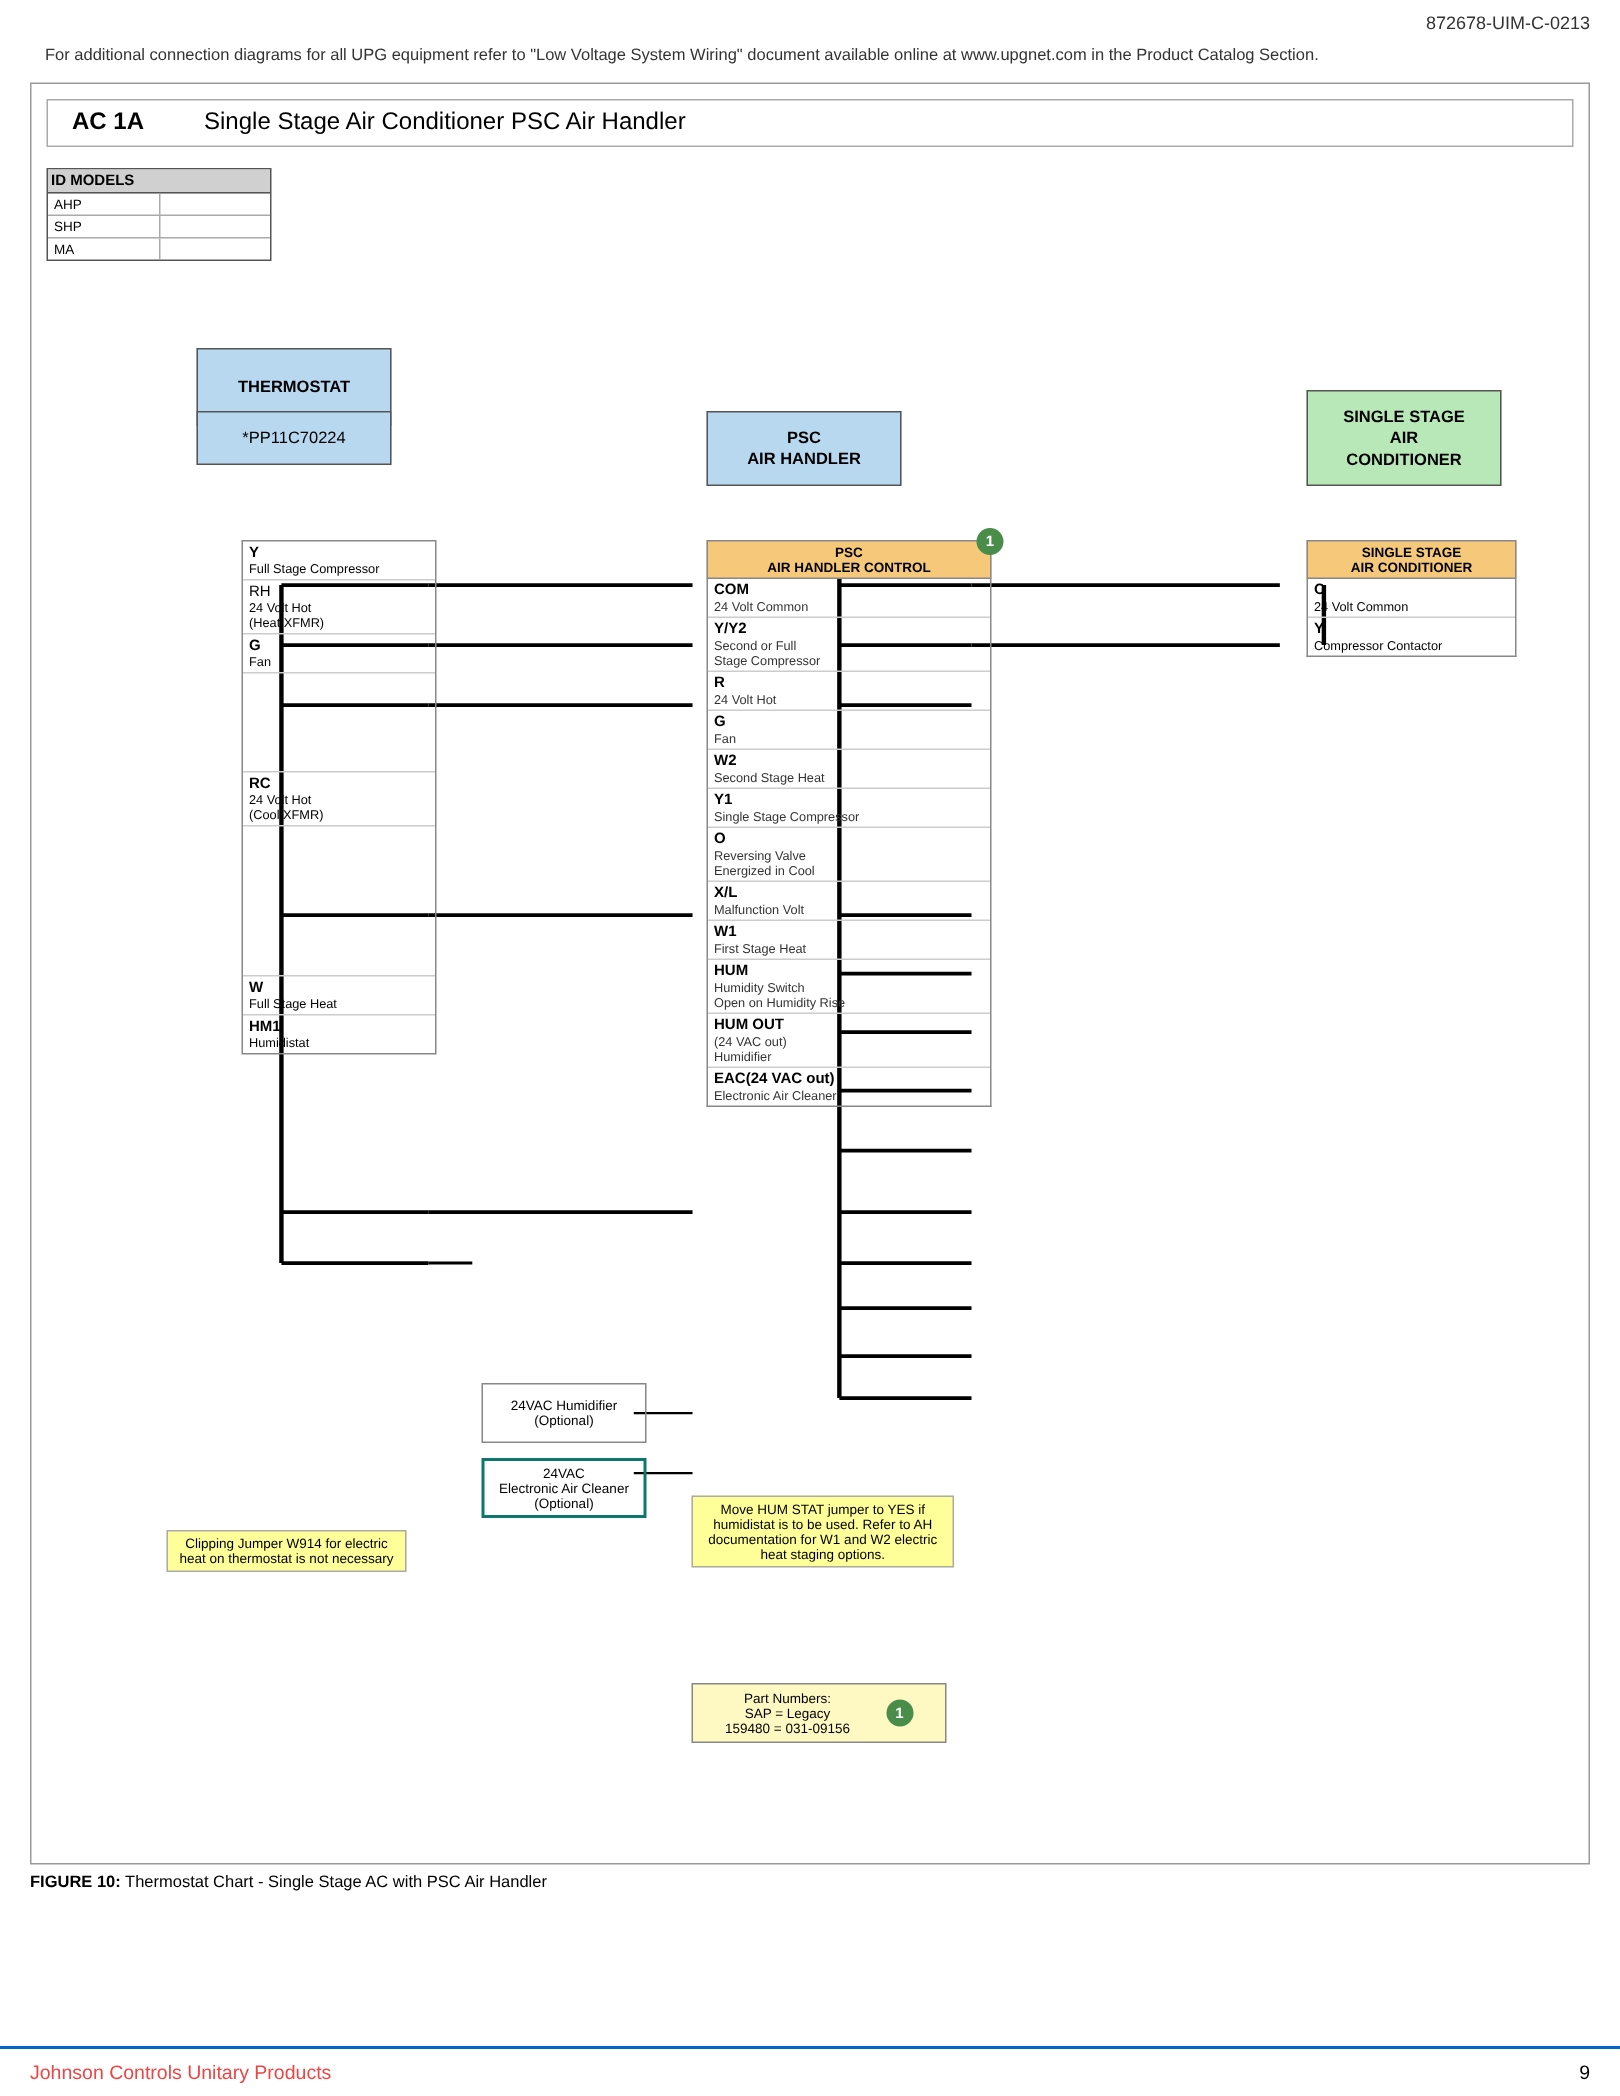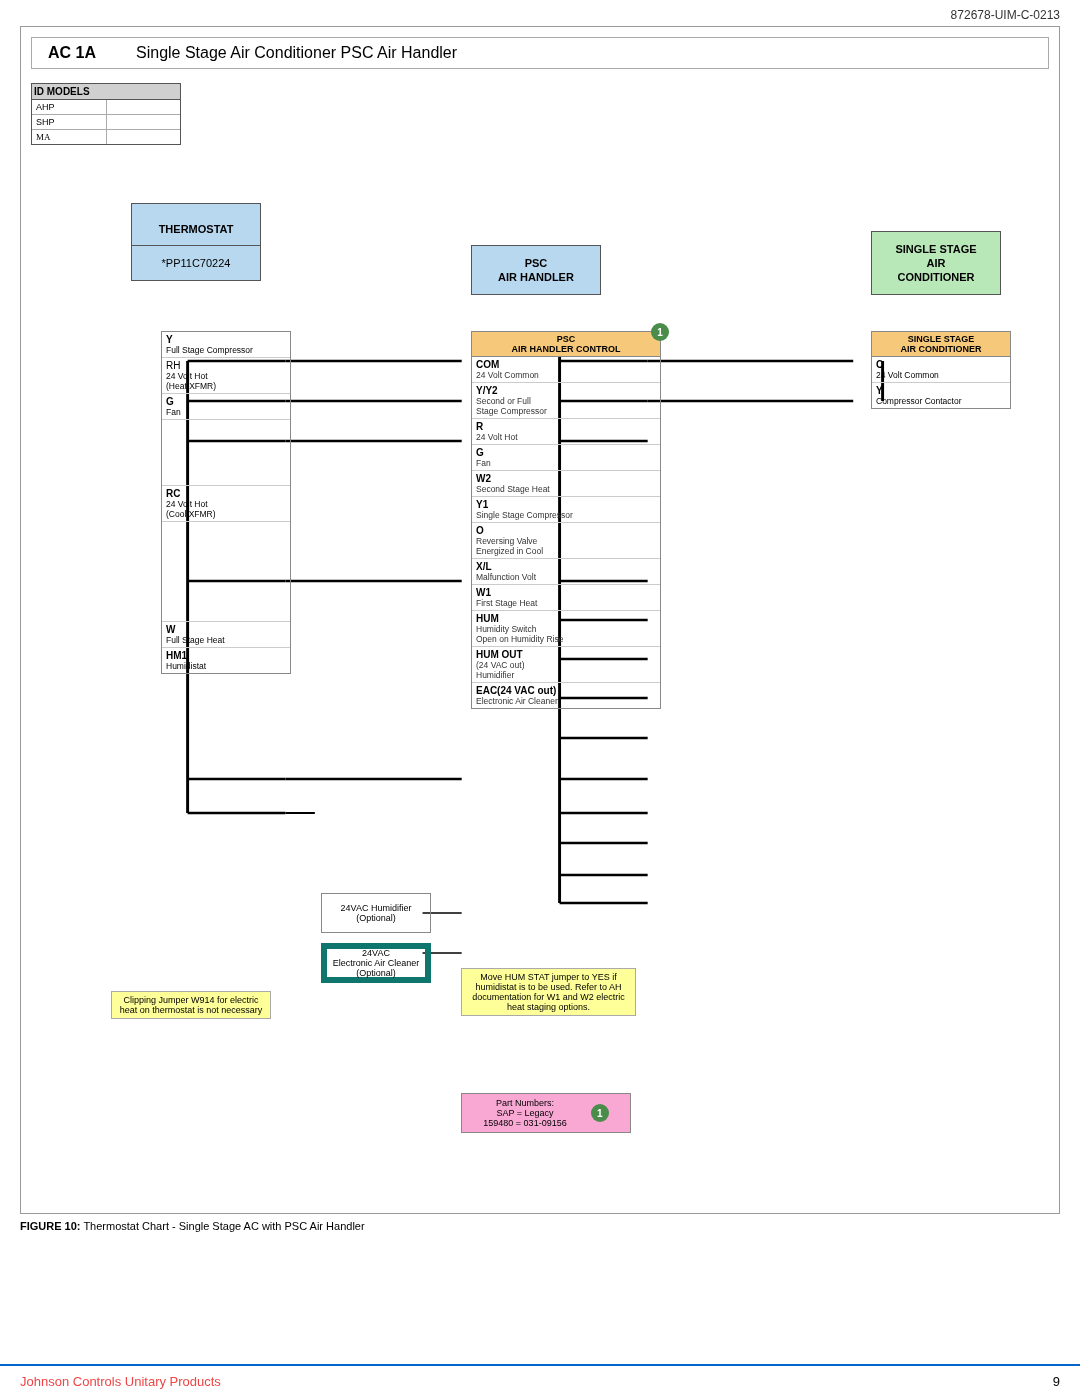--- a/index.html
+++ b/index.html
@@ -108,21 +108,21 @@
       text-align: left;
       font-weight: bold;
       font-size: 10px;
       padding: 2px;
       border-bottom: 1px solid #555;
     }
     .id-models-row {
       display: flex;
       border-bottom: 1px solid #aaa;
     }
-    .id-models-row:last-child { border-bottom: none; font-family: Liberation Serif, serif; }
+    .id-models-row:last-child { border-bottom: none; }
     .id-models-cell {
       flex: 1;
       padding: 2px 4px;
       font-size: 9px;
       border-right: 1px solid #aaa;
     }
     .id-models-cell:last-child { border-right: none; }
 
     .psc-ah-box {
       left: 440px;
@@ -254,21 +254,21 @@
       display: flex;
       align-items: center;
       justify-content: center;
     }
     .eac-box {
       position: absolute;
       left: 290px;
       top: 860px;
       width: 110px;
       height: 40px;
-      border: 6px solid #0f766e;
+      border: 2px solid #0f766e;
       font-size: 9px;
       text-align: center;
       display: flex;
       align-items: center;
       justify-content: center;
     }
 
     
     .note-yellow {
       position: absolute;
@@ -331,20 +331,23 @@
   </style>
 </head>
 <body>
 
 <div class="page-container">
 
   <div class="header-bar">
     <span>872678-UIM-C-0213</span>
   </div>
 
+  <div class="intro-text">
+    <span>For additional connection diagrams for all UPG equipment refer to "Low Voltage System Wiring" document available online at www.upgnet.com in the Product Catalog Section.</span>
+  </div>
 
   <div class="diagram-container">
 
     <div class="diagram-title">
       <span class="diagram-title-ac">AC 1A</span>
       <span class="diagram-title-text">Single Stage Air Conditioner PSC Air Handler</span>
     </div>
 
     <div class="diagram-body">
 
@@ -552,21 +555,21 @@
 
       <div class="note-yellow" style="left:430px; top:885px; width:175px;">
         <span>Move HUM STAT
 jumper to  YES
 if humidistat is to be used.
 Refer to AH documentation
 for W1 and W2 electric
 heat staging options.</span>
       </div>
 
-      <div style="position:absolute; left:430px; top:1010px; width:170px; border:1px solid #888; background:#f9a8d4; font-size:9px; text-align:center; padding:4px; display:flex; align-items:center; justify-content:center; gap:24px;">
+      <div style="position:absolute; left:430px; top:1010px; width:170px; border:1px solid #888; background:#fef9c3; font-size:9px; text-align:center; padding:4px; display:flex; align-items:center; justify-content:center; gap:24px;">
         <span>Part Numbers:<br>SAP  =  Legacy<br>159480  =  031-09156</span>
         <div class="badge-circle" style="position:relative; top:0; right:0; flex-shrink:0;">
           <span>1</span>
         </div>
       </div>
 
     </div>
   </div>
 
   <div class="figure-caption">

